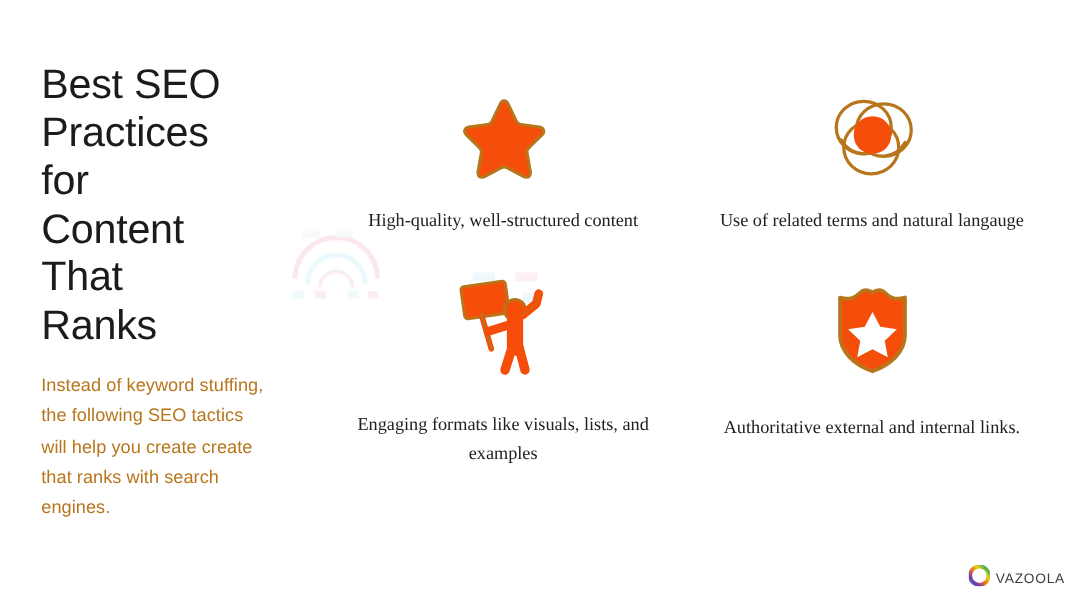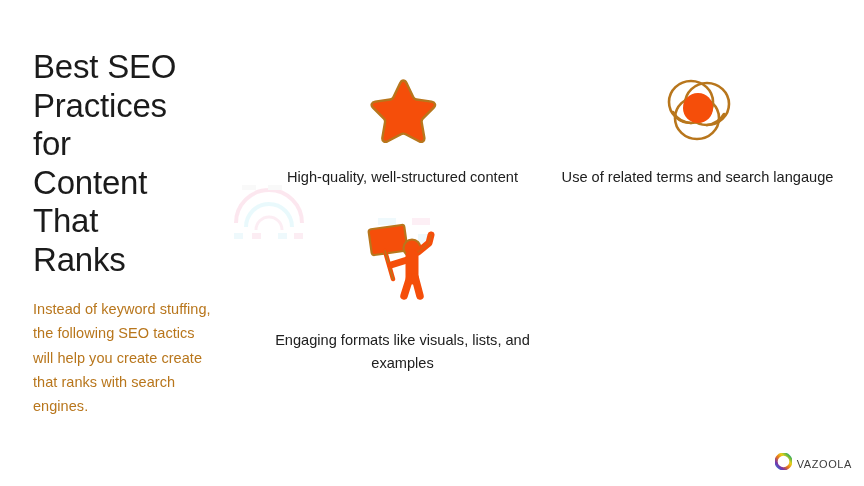--- a/index.html
+++ b/index.html
@@ -70,20 +70,21 @@
     align-items: center;
     justify-content: center;
   }
   .feature .caption {
     margin-top: 18px;
     text-align: center;
     font-size: 14.6px;
     line-height: 23px;
     color: #202020;
     max-width: 275px;
+    font-family: Liberation Serif, serif;
   }
   
   .feature.row2 .icon-slot { height: 84px; }
   .feature.row2 .caption { margin-top: 25px; }
 
   
   .ghost {
     position: absolute;
     pointer-events: none;
     opacity: 0.33;
@@ -179,21 +180,21 @@
                    C46 19 52 26 52 34
                    C52 42 46 49 37 49
                    C28 49 22 42 22 34
                    C22 26 28 19 37 19 Z" fill="#f54e0a"></path>
           <g fill="none" stroke="#b8761c" stroke-width="2.6" stroke-linecap="round">
             <path d="M30 49 A22 21 0 0 1 12 38"></path>
             <path d="M46 51 A22 21 0 0 0 63 40"></path>
           </g>
         </svg>
       </div>
-      <div class="caption">Use of related terms and search langauge</div>
+      <div class="caption">Use of related terms and natural langauge</div>
     </div>
 
     <div class="feature row2">
       <div class="icon-slot">
         <svg width="76" height="82" viewBox="0 0 76 82" aria-hidden="true">
           <g stroke="#b8761c" stroke-width="2.2" stroke-linejoin="round" stroke-linecap="round">
 
             <rect x="5" y="5" width="36" height="26" rx="2.5" fill="#f54e0a" transform="rotate(-8 23 18)"></rect>
 
             <path d="M20 29 L28 57" fill="none" stroke="#f54e0a" stroke-width="4.5"></path>
@@ -209,20 +210,36 @@
             <path d="M47 34 L47 56" fill="none" stroke="#f54e0a" stroke-width="13" stroke-linecap="round"></path>
 
             <path d="M45 55 L39 74" fill="none" stroke="#f54e0a" stroke-width="7.5" stroke-linecap="round"></path>
             <path d="M50 55 L55 74" fill="none" stroke="#f54e0a" stroke-width="7.5" stroke-linecap="round"></path>
           </g>
         </svg>
       </div>
       <div class="caption">Engaging formats like visuals, lists, and examples</div>
     </div>
 
+    <div class="feature row2">
+      <div class="icon-slot">
+        <svg width="64" height="72" viewBox="0 0 64 72" aria-hidden="true">
+          <path d="M6 10
+                   C12 12 17 11 21 7
+                   C25 3 28 3 32 6
+                   C36 3 39 3 43 7
+                   C47 11 52 12 58 10
+                   L58 40
+                   C58 54 46 64 32 69
+                   C18 64 6 54 6 40 Z" fill="#f54e0a" stroke="#b8761c" stroke-width="3" stroke-linejoin="round"></path>
+          <path d="M32 21.5 L38.2 33.4 L51.5 35.4 L41.8 44.6 L44.2 57.8 L32 51.4 L19.8 57.8 L22.2 44.6 L12.5 35.4 L25.8 33.4 Z" fill="#ffffff"></path>
+        </svg>
+      </div>
+      <div class="caption">Authoritative external and internal links.</div>
+    </div>
 
   </div>
 
   <div class="logo">
     <span>
       <svg width="17" height="17" viewBox="0 0 17 17" aria-hidden="true">
         <defs>
           <linearGradient id="g1" x1="0" y1="1" x2="1" y2="0">
             <stop offset="0%" stop-color="#2a7ddb"></stop>
             <stop offset="22%" stop-color="#7a35a8"></stop>

